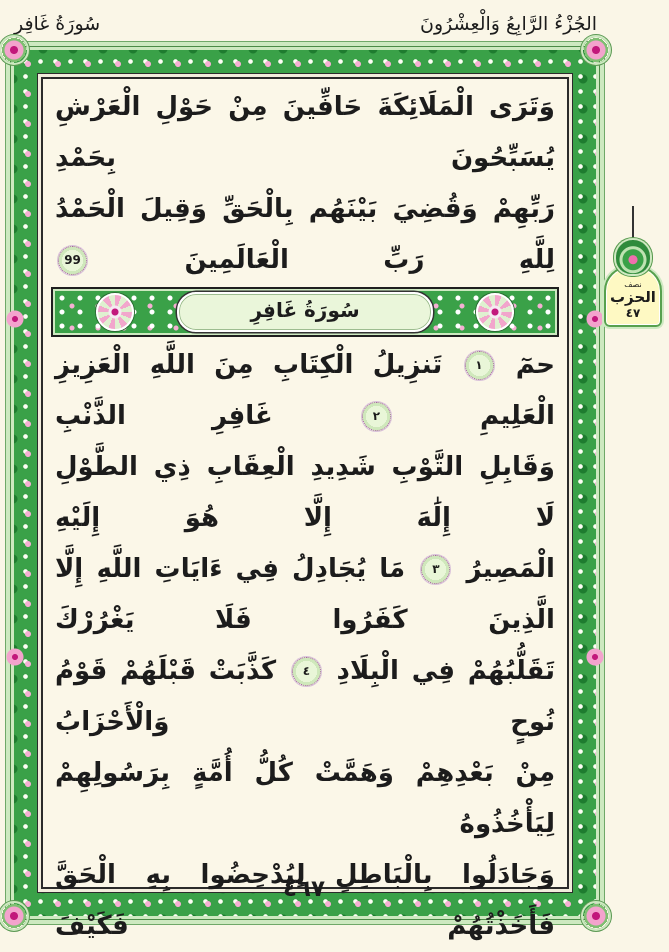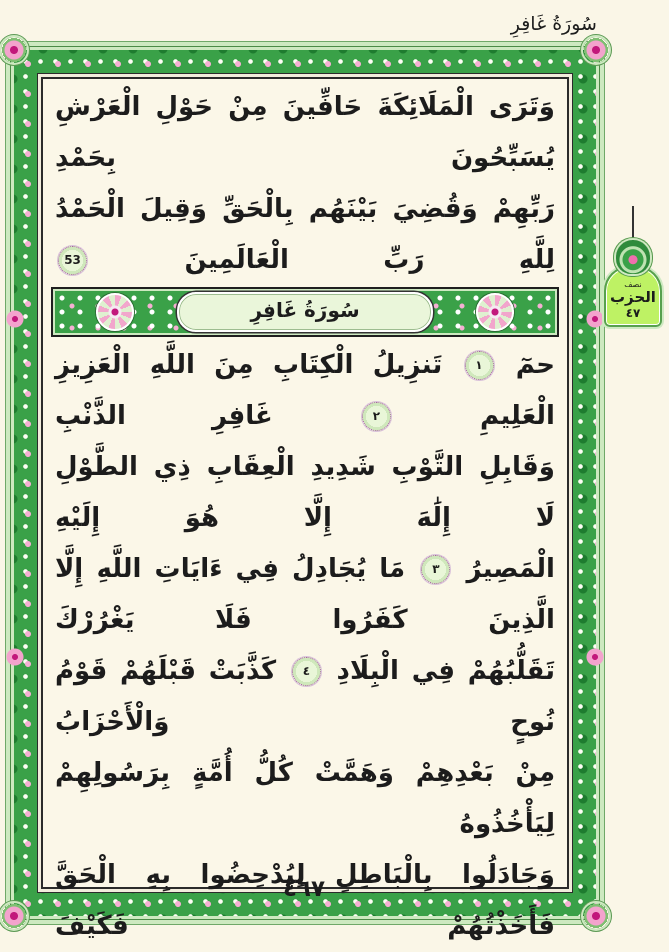--- a/index.html
+++ b/index.html
@@ -107,54 +107,55 @@
   .marker{position:absolute;left:604px;top:206px;width:58px;text-align:center;}
   .marker .stem{width:2px;height:36px;background:#333;margin:0 auto;}
   .marker .crown{
     width:34px;height:34px;margin:-2px auto -8px;border-radius:50% 50% 45% 45%;
     background:radial-gradient(circle at 50% 58%,#ef6fae 4px,#3aa148 5px 10px,#bfe3b2 11px 13px,#2f8b3c 14px);
     box-shadow:0 0 0 2px #cfe9c2,0 0 0 3px #579a4e;
     position:relative;z-index:2;
   }
   .marker .m-body{
     width:50px;margin:0 auto;padding:12px 2px 5px;
-    background:#bef264;border:2px solid #57a14e;
+    background:#fef9c3;border:2px solid #57a14e;
     box-shadow:0 0 0 2px #cfe9c2,inset 0 0 0 1px #fff;
     border-radius:25px 25px 6px 6px;
     position:relative;z-index:1;
   }
   .marker .m-top{font-size:8px;line-height:9px;}
   .marker .m-main{font-size:15px;font-weight:bold;line-height:17px;}
   .marker .m-num{font-size:12px;font-weight:bold;line-height:14px;}
   
   .page-number{
     position:absolute;top:875px;left:10px;width:588px;
     text-align:center;font-size:23px;font-weight:bold;
   }
 </style>
 </head>
 <body>
 
 <div class="header">
+  <div class="h-label">الجُزْءُ الرَّابِعُ وَالْعِشْرُونَ</div>
   <div class="h-label">سُورَةُ غَافِرِ</div>
 </div>
 
 <div class="frame-band">
   <div class="corner-flower cf-tl"></div>
   <div class="corner-flower cf-tr"></div>
   <div class="corner-flower cf-bl"></div>
   <div class="corner-flower cf-br"></div>
   <div class="side-flower sf-l"></div>
   <div class="side-flower sf-r"></div>
   <div class="side-flower sf-l2"></div>
   <div class="side-flower sf-r2"></div>
 
   <div class="text-panel">
 
-    <div class="lines-block"><div class="qline"><span>وَتَرَى الْمَلَائِكَةَ حَافِّينَ مِنْ حَوْلِ الْعَرْشِ يُسَبِّحُونَ بِحَمْدِ</span></div><div class="qline"><span>رَبِّهِمْ وَقُضِيَ بَيْنَهُم بِالْحَقِّ وَقِيلَ الْحَمْدُ لِلَّهِ رَبِّ الْعَالَمِينَ</span> <span class="ayah">53</span></div></div>
+    <div class="lines-block"><div class="qline"><span>وَتَرَى الْمَلَائِكَةَ حَافِّينَ مِنْ حَوْلِ الْعَرْشِ يُسَبِّحُونَ بِحَمْدِ</span></div><div class="qline"><span>رَبِّهِمْ وَقُضِيَ بَيْنَهُم بِالْحَقِّ وَقِيلَ الْحَمْدُ لِلَّهِ رَبِّ الْعَالَمِينَ</span> <span class="ayah">99</span></div></div>
 
     <div class="banner">
       <div class="rosette"></div>
       <div class="cartouche">سُورَةُ غَافِرِ</div>
       <div class="rosette"></div>
     </div>
 
 
     <div class="lines-block"><div class="qline"><span>حمٓ</span> <span class="ayah">١</span> <span>تَنزِيلُ الْكِتَابِ مِنَ اللَّهِ الْعَزِيزِ الْعَلِيمِ</span> <span class="ayah">٢</span> <span>غَافِرِ الذَّنْبِ</span></div><div class="qline"><span>وَقَابِلِ التَّوْبِ شَدِيدِ الْعِقَابِ ذِي الطَّوْلِ لَا إِلَٰهَ إِلَّا هُوَ إِلَيْهِ</span></div><div class="qline"><span>الْمَصِيرُ</span> <span class="ayah">٣</span> <span>مَا يُجَادِلُ فِي ءَايَاتِ اللَّهِ إِلَّا الَّذِينَ كَفَرُوا فَلَا يَغْرُرْكَ</span></div><div class="qline"><span>تَقَلُّبُهُمْ فِي الْبِلَادِ</span> <span class="ayah">٤</span> <span>كَذَّبَتْ قَبْلَهُمْ قَوْمُ نُوحٍ وَالْأَحْزَابُ</span></div><div class="qline"><span>مِنْ بَعْدِهِمْ وَهَمَّتْ كُلُّ أُمَّةٍ بِرَسُولِهِمْ لِيَأْخُذُوهُ</span></div><div class="qline"><span>وَجَادَلُوا بِالْبَاطِلِ لِيُدْحِضُوا بِهِ الْحَقَّ فَأَخَذْتُهُمْ فَكَيْفَ</span></div></div>
 

